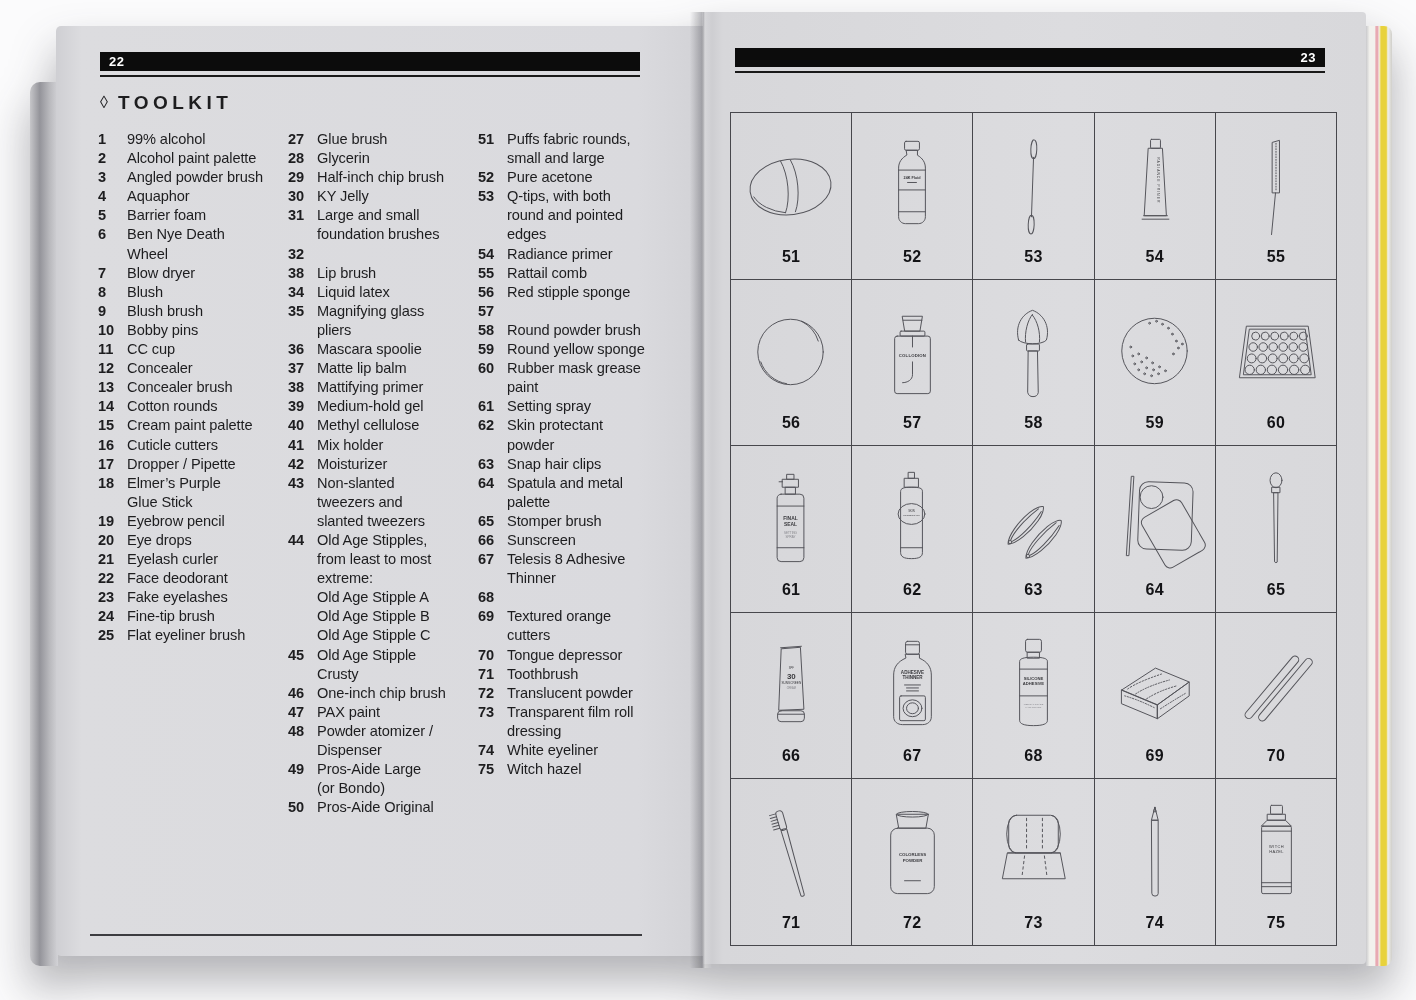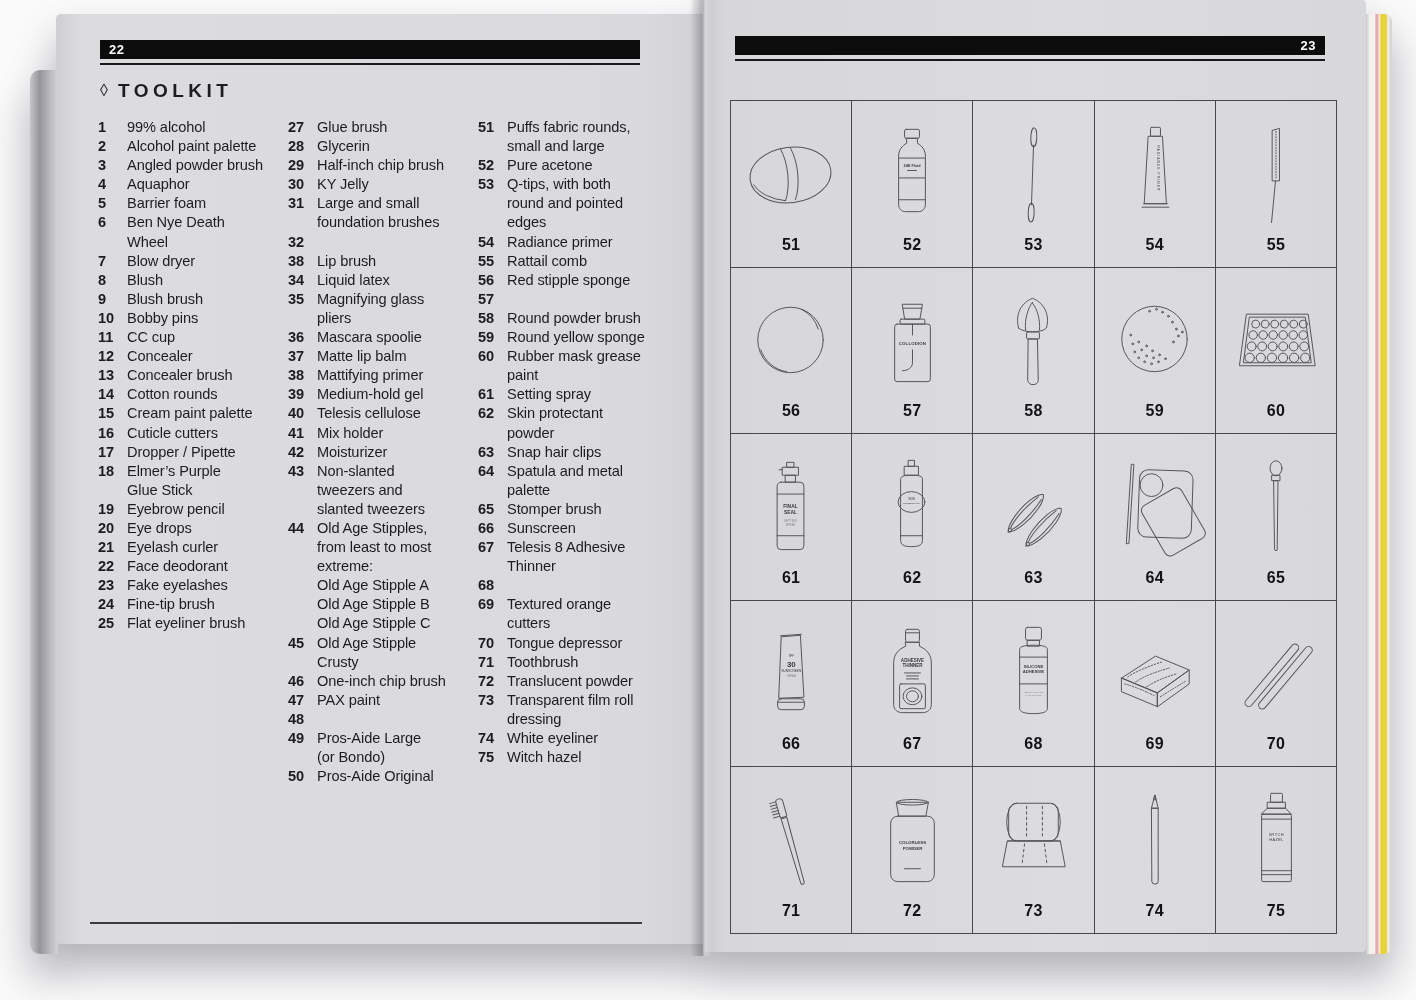--- a/index.html
+++ b/index.html
@@ -2,21 +2,21 @@
 <html style="--bar: #0c0c0c; --ink: #1d1d1f; --paper: #d9d9dc; --line: #47474c; --edge-yellow: #e8d23c; --edge-pink: #e8a9b2;"><head>
 <meta charset="utf-8">
 <style>
   :root{
     --bar:#0c0c0c; --ink:#1d1d1f; --paper:#d9d9dc; --line:#47474c;
     --edge-yellow:#e8d23c; --edge-pink:#e8a9b2; --draw:#54545a;
   }
   *{box-sizing:border-box;margin:0;padding:0}
   html,body{width:1416px;height:1000px;overflow:hidden;background:#fbfbfc;
     font-family:"Liberation Sans","DejaVu Sans",sans-serif;color:var(--ink)}
-  .book{position:absolute;left:30px;top:0;width:1088px;height:956px;
+  .book{position:absolute;left:30px;top:12px;width:1088px;height:956px;
     filter:drop-shadow(0 24px 22px rgba(40,40,48,.35));}
   .cover-edge-left{position:absolute;left:0;top:70px;bottom:2px;width:28px;
     border-radius:10px 0 0 10px;
     background:linear-gradient(90deg,#c6c6c9 0%,#94949a 35%,#b9b9bd 70%,#d2d2d6 100%)}
   .page-edge-right{position:absolute;left:1336px;width:26px;top:14px;bottom:2px;
     border-radius:0 8px 8px 0;
     background:linear-gradient(90deg,#c9c9cc 0%,#f2f1ed 14%,#f2f1ed 34%,var(--edge-pink) 38%,var(--edge-pink) 46%,#f5f3ee 50%,var(--edge-yellow) 58%,var(--edge-yellow) 78%,#f0efea 84%,#d0cfca 100%)}
   .page{position:absolute;background:var(--paper)}
   .page-left{left:26px;top:14px;bottom:12px;width:647px;border-radius:5px 0 0 5px;
     background:linear-gradient(90deg,#cfcfd3 0%,#dcdcdf 4%,#dadade 90%,#d2d2d6 100%)}
@@ -226,21 +226,21 @@
           <div class="item">
             <span class="inum">38</span>
             <span class="itxt">Mattifying primer</span>
           </div>
           <div class="item">
             <span class="inum">39</span>
             <span class="itxt">Medium-hold gel</span>
           </div>
           <div class="item">
             <span class="inum">40</span>
-            <span class="itxt">Telesis cellulose</span>
+            <span class="itxt">Methyl cellulose</span>
           </div>
           <div class="item">
             <span class="inum">41</span>
             <span class="itxt">Mix holder</span>
           </div>
           <div class="item">
             <span class="inum">42</span>
             <span class="itxt">Moisturizer</span>
           </div>
           <div class="item">
@@ -266,20 +266,22 @@
           <div class="item">
             <span class="inum">46</span>
             <span class="itxt">One-inch chip brush</span>
           </div>
           <div class="item">
             <span class="inum">47</span>
             <span class="itxt">PAX paint</span>
           </div>
           <div class="item">
             <span class="inum">48</span>
+            <span class="itxt">Powder atomizer /
+Dispenser</span>
           </div>
           <div class="item">
             <span class="inum">49</span>
             <span class="itxt">Pros-Aide Large
 (or Bondo)</span>
           </div>
           <div class="item">
             <span class="inum">50</span>
             <span class="itxt">Pros-Aide Original</span>
           </div>

